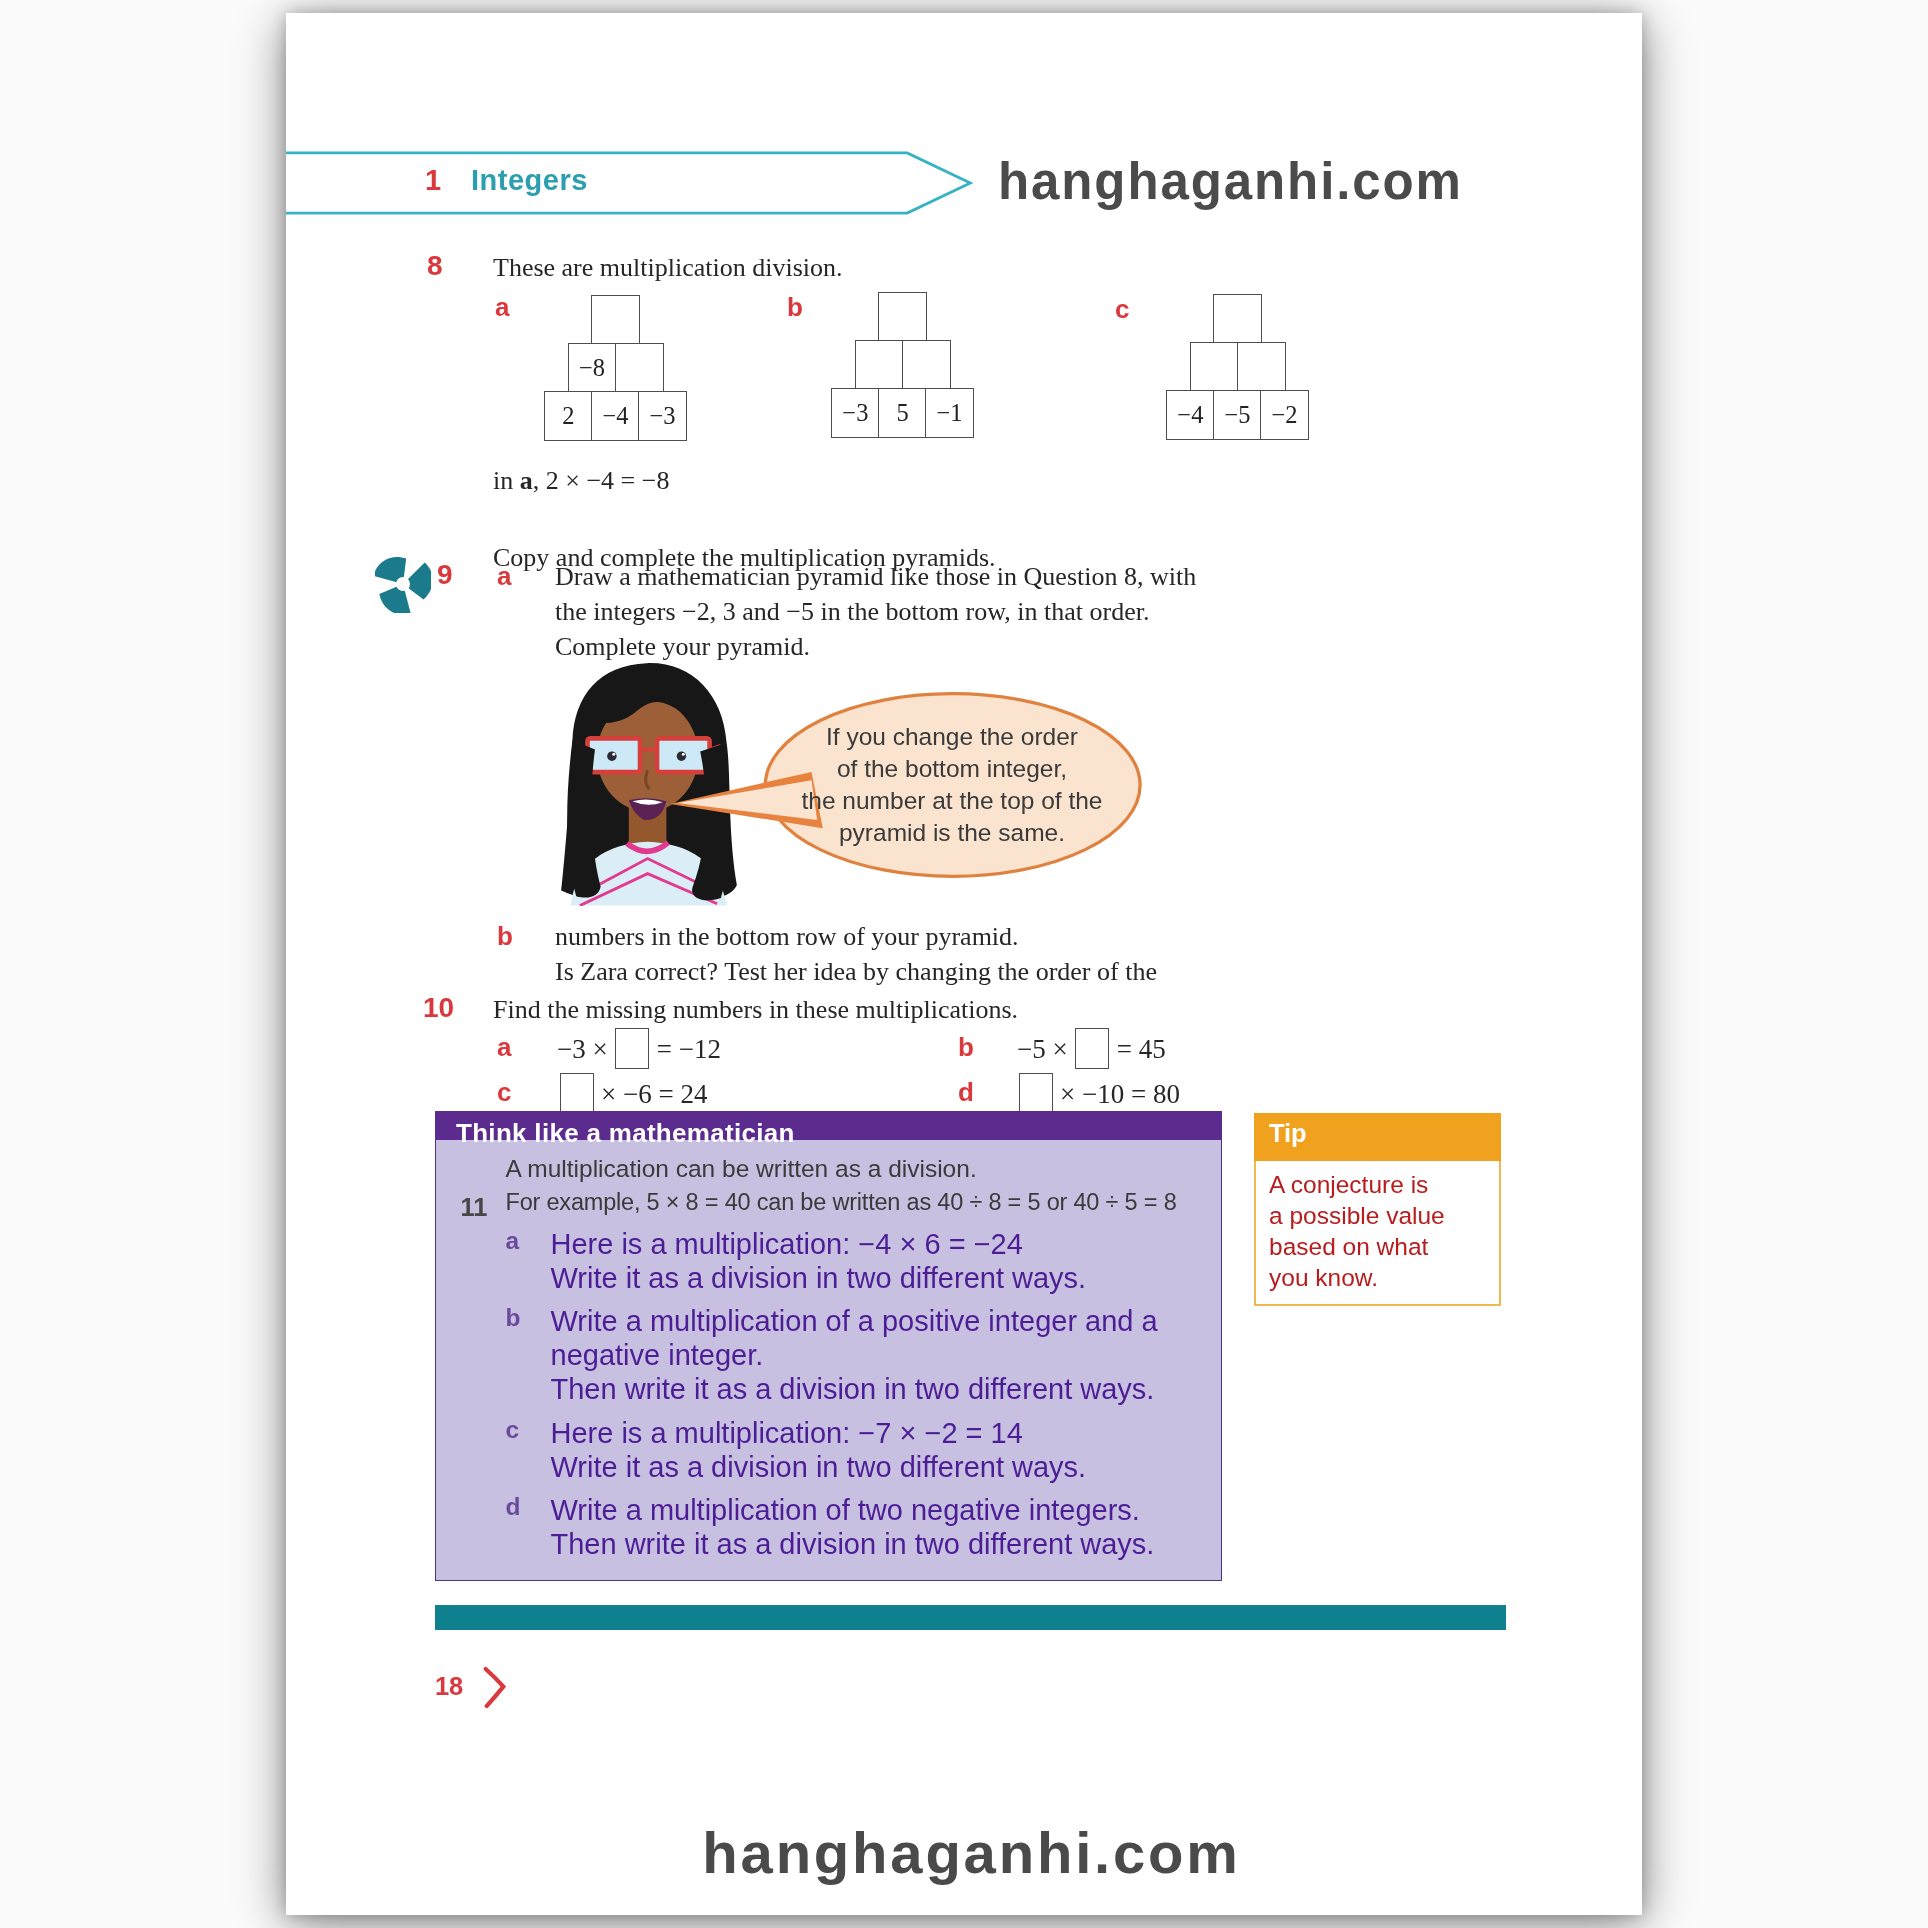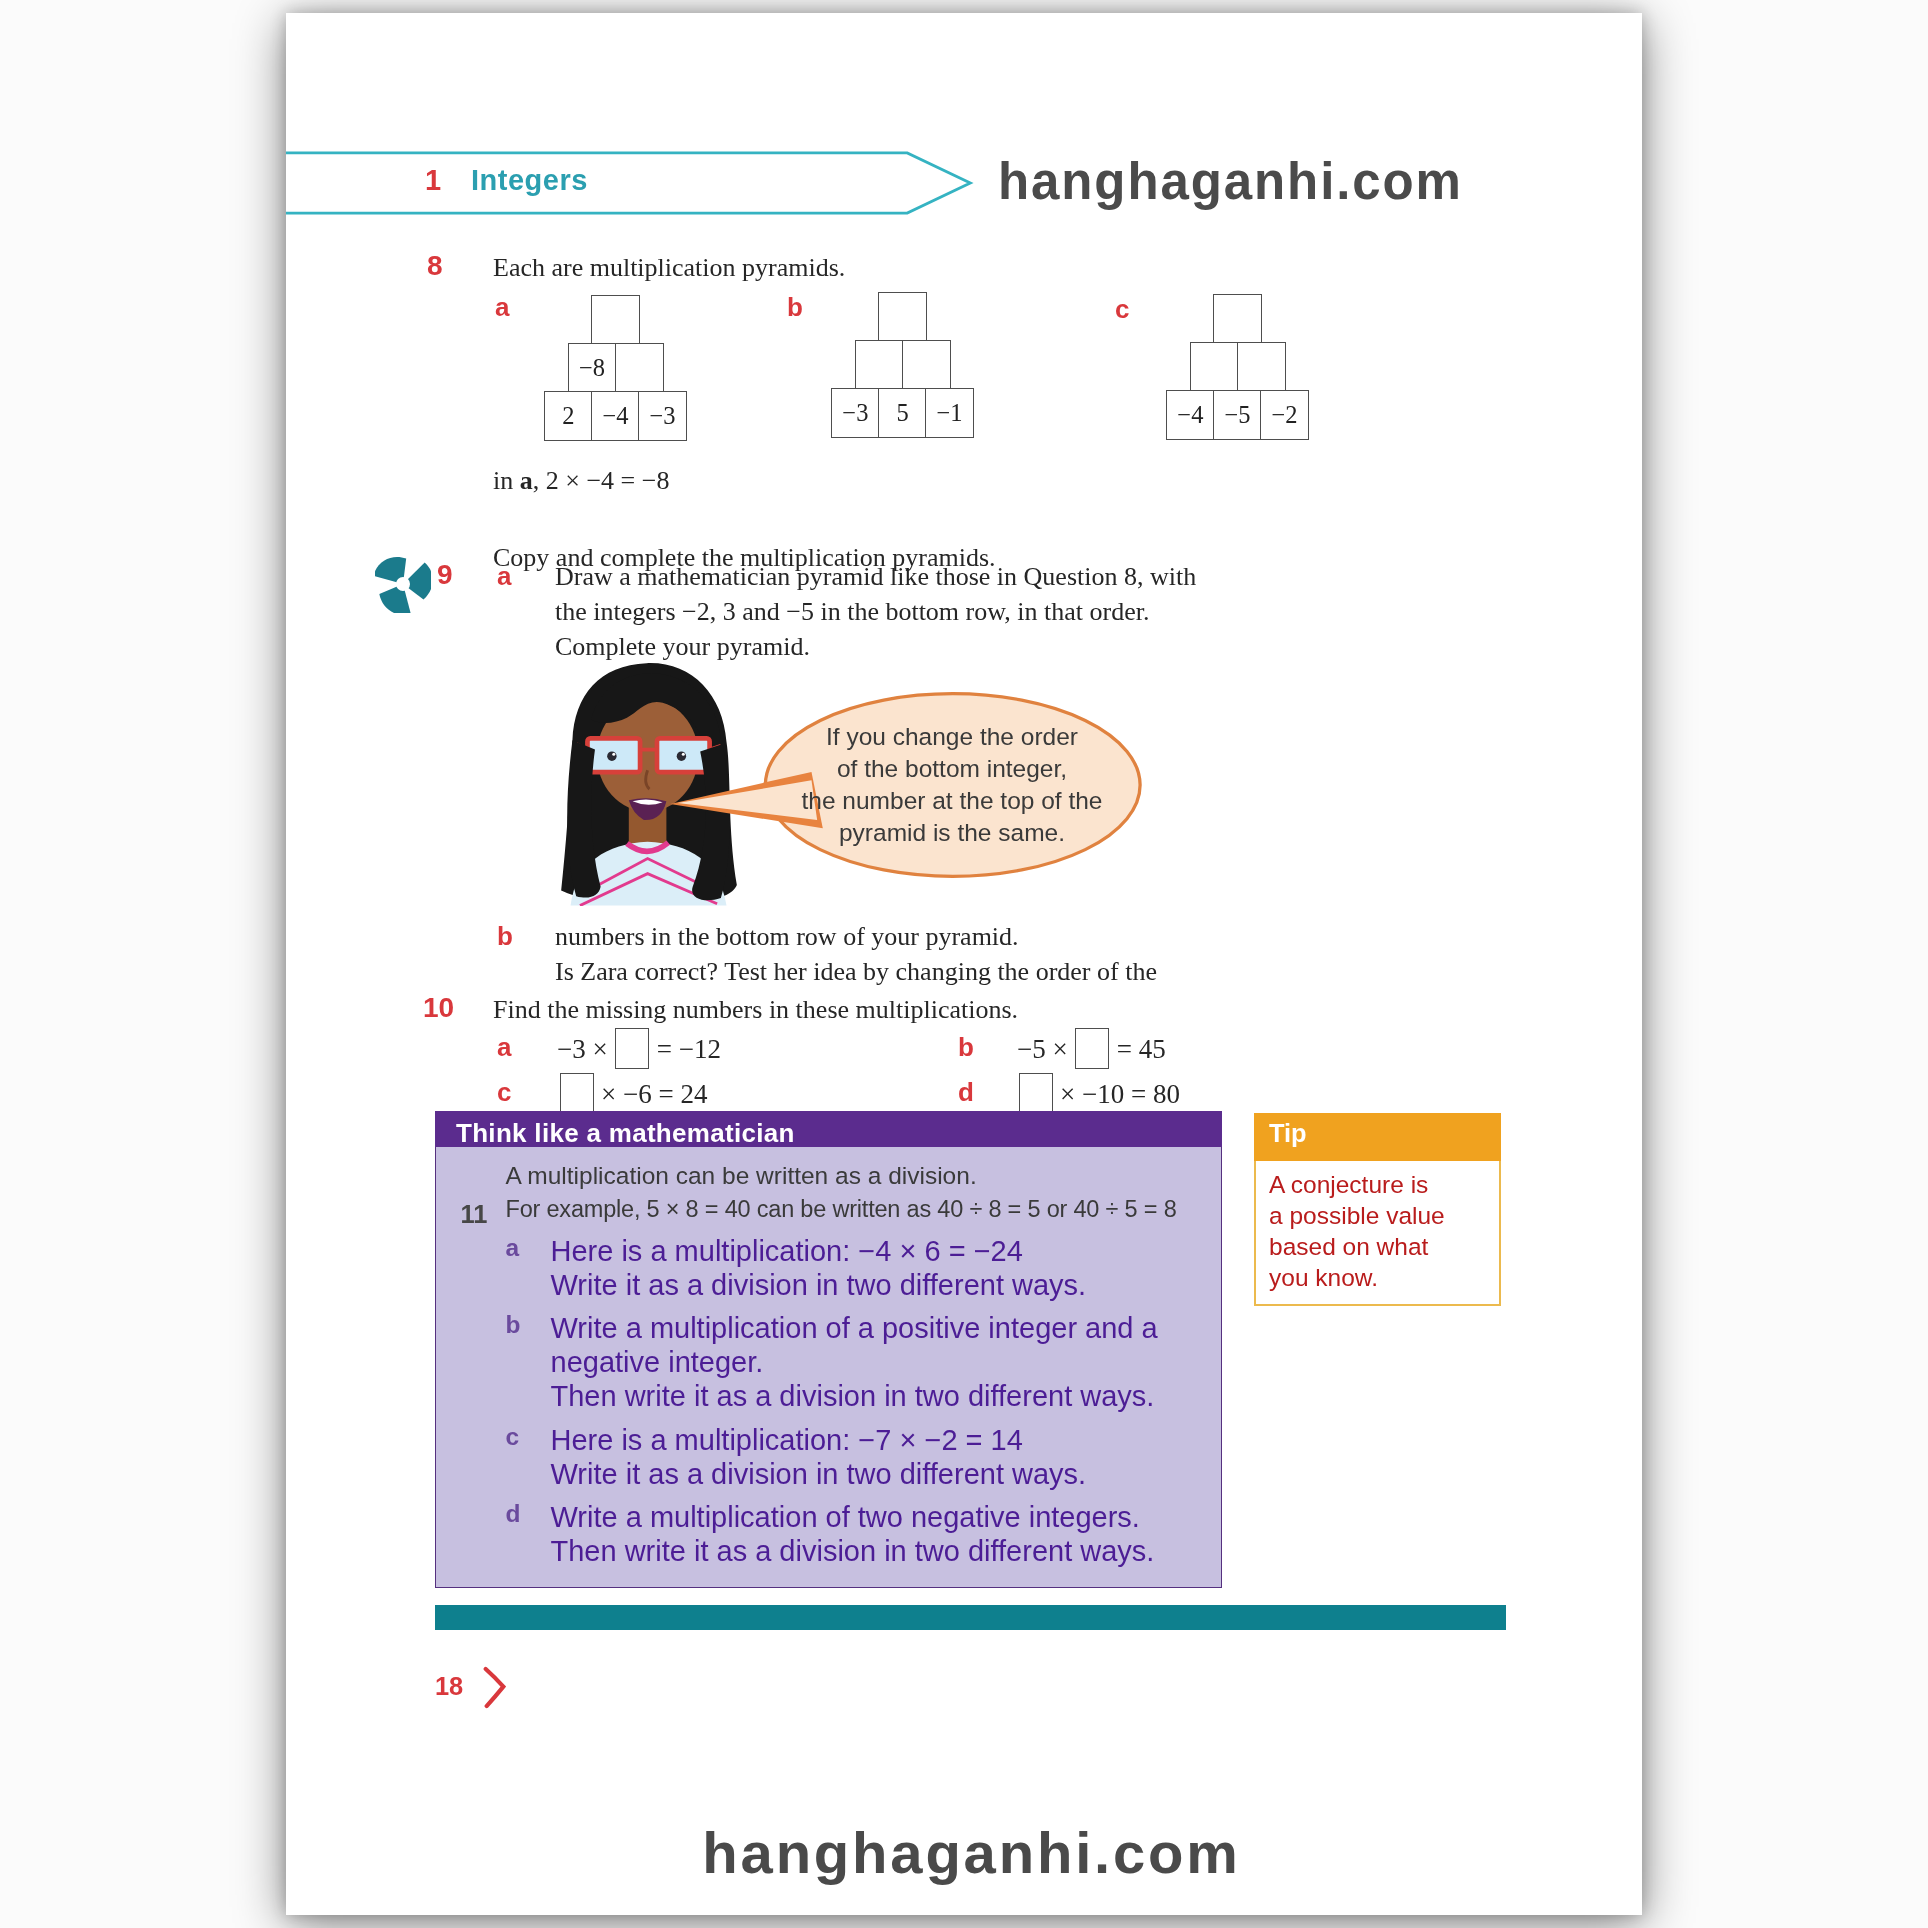--- a/index.html
+++ b/index.html
@@ -35,21 +35,21 @@
   .mbox{display:inline-block;width:34px;height:41px;box-sizing:border-box;border:1.9px solid #4e4e4e;
         vertical-align:-11.3px;margin:0 7.5px;background:#fff;}
   .expr{font-family:"Liberation Serif","DejaVu Serif",serif;font-size:27px;color:#262626;}
   
   .bubble-text{
     left:501px;top:708px;width:330px;text-align:center;
     font-size:24.5px;line-height:32px;color:#3a3a3a;
   }
   
   .tlm{left:149px;top:1098px;width:787px;}
-  .tlm-header{background:#5b2c8e;color:#fff;font-weight:bold;font-size:26px;height:36px;line-height:45px;padding-left:21px;letter-spacing:0.3px;}
+  .tlm-header{background:#5b2c8e;color:#fff;font-weight:bold;font-size:26px;height:29px;line-height:45px;padding-left:21px;letter-spacing:0.3px;}
   .tlm-body{background:#c7c0e0;border:1.9px solid #55307f;border-top:none;padding:15px 17px 19px 24.5px;box-sizing:border-box;}
   .tlm-row{display:flex;}
   .tlm-num{width:45px;font-weight:bold;font-size:25.4px;color:#474747;flex:none;padding-top:1.9px;margin-top:36px;}
   .tlm-line1{font-size:24.5px;color:#3a3a3a;margin-bottom:5.6px;}
   .tlm-line2{font-size:23.5px;color:#3a3a3a;letter-spacing:-0.2px;margin-bottom:11.3px;}
   .titem{display:flex;margin-top:9.4px;}
   .tlabel{width:45px;flex:none;font-weight:bold;font-size:24.5px;color:#6a4a9d;}
   .tlines div{font-size:29px;line-height:34px;color:#4c1d95;}
   
   .tip{left:968px;top:1100px;width:247px;box-sizing:border-box;}
@@ -65,21 +65,21 @@
 <div class="page">
 
   <svg class="abs" style="left:0;top:137px;" width="689" height="66" viewBox="0 0 732 70">
     <path d="M0,3 H660 L727,35 L660,67 H0" fill="none" stroke="#35b3c2" stroke-width="3"></path>
   </svg>
   <span class="abs banner-num">1</span>
   <span class="abs banner-title">Integers</span>
   <span class="abs wm-top">hanghaganhi.com</span>
 
   <span class="abs qnum" style="left:141px;top:237px;">8</span>
-  <span class="abs ser" style="left:207px;top:237px;">Each are multiplication pyramids.</span>
+  <span class="abs ser" style="left:207px;top:237px;">These are multiplication division.</span>
 
   <span class="abs qlet" style="left:209px;top:279px;">a</span>
   <div class="pyr" style="left:257px;top:282px;">
     <div class="pbox" style="left:48px;top:0;"></div>
     <div class="pbox" style="left:24.5px;top:48px;">−8</div>
     <div class="pbox" style="left:72px;top:48px;"></div>
     <div class="pbox" style="left:0.9px;top:96px;">2</div>
     <div class="pbox" style="left:48px;top:96px;">−4</div>
     <div class="pbox" style="left:95px;top:96px;">−3</div>
   </div>

